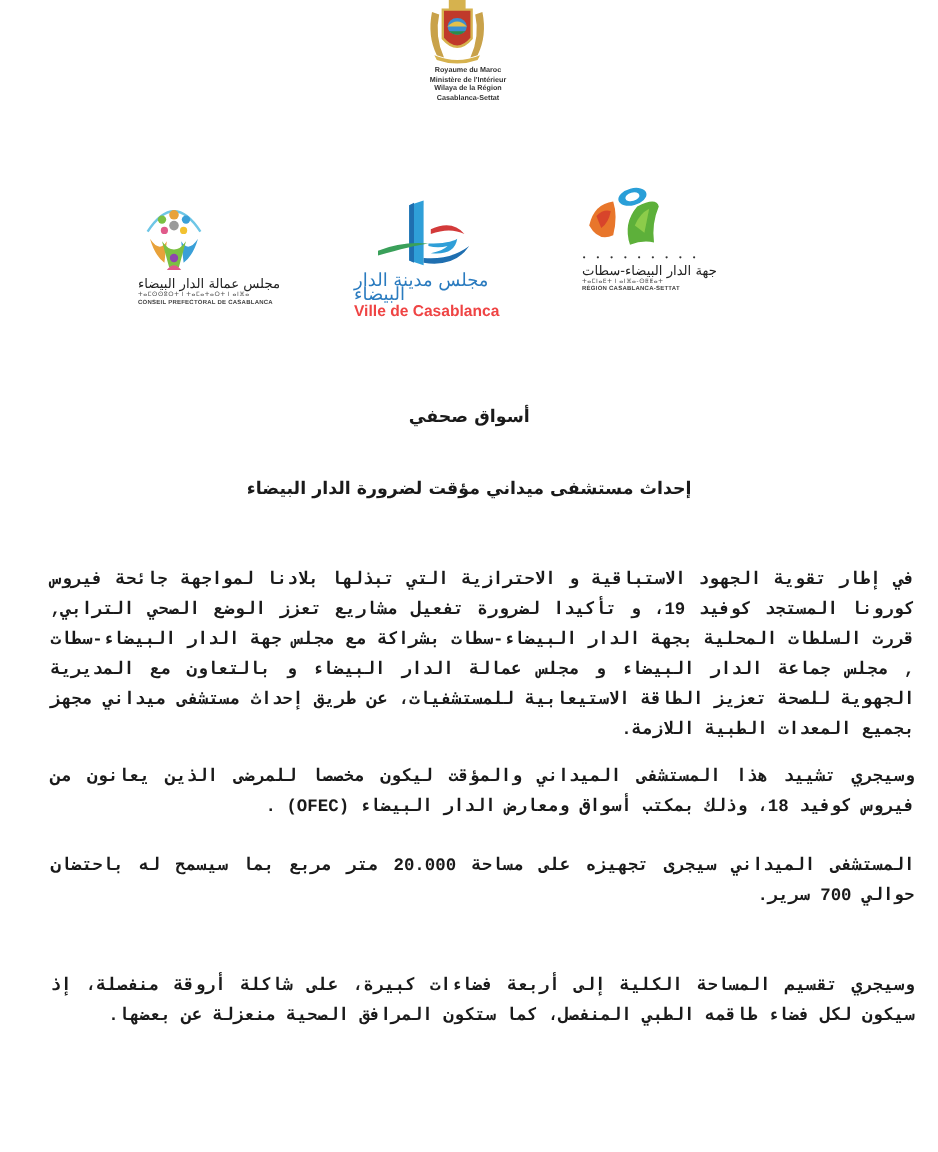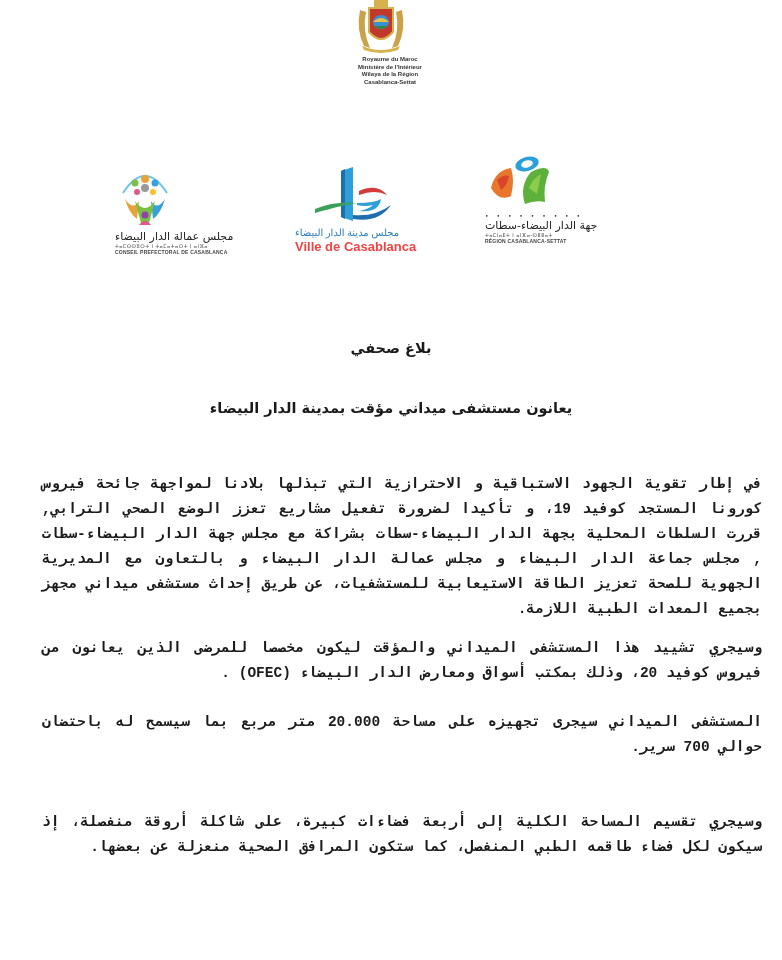--- a/index.html
+++ b/index.html
@@ -12,21 +12,21 @@
     .coat { left: 352px; top: 0; width: 58px; height: 54px; }
     .coat-caption { left: 330px; top: 56px; width: 120px; text-align: center; font-family: "Liberation Sans", sans-serif; font-size: 6px; line-height: 7.5px; font-weight: bold; color: #333; }
     
     .logo { text-align: left; }
     .logo-prefect { left: 115px; top: 165px; width: 125px; height: 100px; }
     .logo-ville { left: 295px; top: 165px; width: 150px; height: 100px; }
     .logo-region { left: 485px; top: 150px; width: 120px; height: 100px; }
     .logo-ar { direction: rtl; font-family: "DejaVu Sans", sans-serif; font-size: 11px; line-height: 12px; color: #222; }
     .logo-fr { font-family: "Liberation Sans", sans-serif; font-size: 5px; font-weight: bold; color: #444; line-height: 6px; letter-spacing: 0.2px; }
     .logo-tif { font-family: "Liberation Sans", sans-serif; font-size: 5px; color: #555; line-height: 6px; letter-spacing: 0.5px; }
-    .ville-ar { direction: rtl; font-size: 10px; color: #2a7bbf; line-height: 12px; font-family: Liberation Serif, serif; }
+    .ville-ar { direction: rtl; font-size: 15px; color: #2a7bbf; line-height: 12px; }
     .ville-fr { font-family: "Liberation Sans", sans-serif; font-weight: bold; font-size: 13px; color: #ef4444; line-height: 15px; }
     .dots { font-size: 6px; letter-spacing: 3px; color: #333; line-height: 8px; }
 
     
     .title { left: 0; width: 782px; text-align: center; direction: rtl; font-weight: bold; font-size: 14.5px; color: #1a1a1a; }
     .t1 { top: 340px; }
     .t2 { top: 400px; }
     .para {
       right: 20px; width: 720px; direction: rtl; text-align: justify; text-align-last: right;
       font-weight: bold; font-size: 14.5px; line-height: 25px; color: #1a1a1a; margin: 0; font-family: Liberation Mono, monospace;
@@ -105,19 +105,19 @@
       <path d="M40 54 Q34 36 46 22 Q62 14 64 22 Q58 36 60 52 Q50 50 40 54 Z" fill="#5db03a"></path>
       <path d="M44 38 Q48 28 56 24 Q54 34 52 44 Z" fill="#8ccc4a"></path>
     </svg>
   </div>
   <div class="dots">• • • • • • • • •</div>
   <div class="logo-ar">جهة الدار البيضاء-سطات</div>
   <div class="logo-tif">ⵜⴰⵎⵏⴰⴹⵜ ⵏ ⴰⵏⴼⴰ-ⵙⵟⵟⴰⵜ</div>
   <div class="logo-fr">RÉGION CASABLANCA-SETTAT</div>
 </div>
 
-<div class="abs title t1">بلاغ صحفي</div>
-<div class="abs title t2">يعانون مستشفى ميداني مؤقت بمدينة الدار البيضاء</div>
+<div class="abs title t1">أسواق صحفي</div>
+<div class="abs title t2">إحداث مستشفى ميداني مؤقت لضرورة الدار البيضاء</div>
 
 <p class="abs para p1">في إطار تقوية الجهود الاستباقية و الاحترازية التي تبذلها بلادنا لمواجهة جائحة فيروس كورونا المستجد كوفيد 19، و تأكيدا لضرورة تفعيل مشاريع تعزز الوضع الصحي الترابي, قررت السلطات المحلية بجهة الدار البيضاء-سطات بشراكة مع مجلس جهة الدار البيضاء-سطات , مجلس جماعة الدار البيضاء و مجلس عمالة الدار البيضاء و بالتعاون مع المديرية الجهوية للصحة تعزيز الطاقة الاستيعابية للمستشفيات، عن طريق إحداث مستشفى ميداني مجهز بجميع المعدات الطبية اللازمة.</p>
-<p class="abs para p2">وسيجري تشييد هذا المستشفى الميداني والمؤقت ليكون مخصصا للمرضى الذين يعانون من فيروس كوفيد 20، وذلك بمكتب أسواق ومعارض الدار البيضاء (OFEC) .</p>
+<p class="abs para p2">وسيجري تشييد هذا المستشفى الميداني والمؤقت ليكون مخصصا للمرضى الذين يعانون من فيروس كوفيد 18، وذلك بمكتب أسواق ومعارض الدار البيضاء (OFEC) .</p>
 <p class="abs para p3">المستشفى الميداني سيجرى تجهيزه على مساحة 20.000 متر مربع بما سيسمح له باحتضان حوالي 700 سرير.</p>
 <p class="abs para p4">وسيجري تقسيم المساحة الكلية إلى أربعة فضاءات كبيرة، على شاكلة أروقة منفصلة، إذ سيكون لكل فضاء طاقمه الطبي المنفصل، كما ستكون المرافق الصحية منعزلة عن بعضها.</p>
 
 </body></html>

